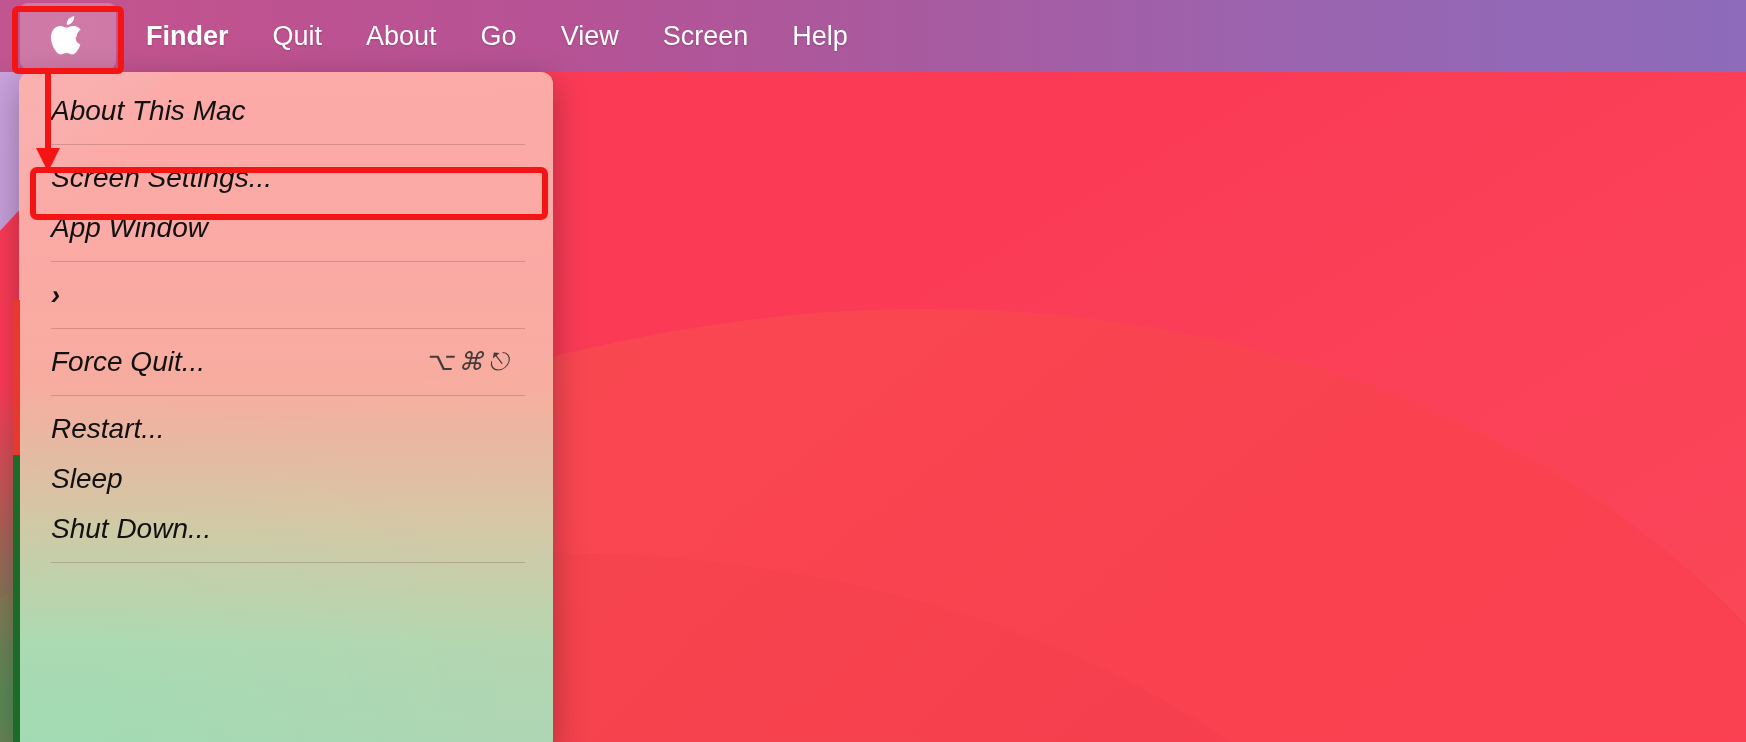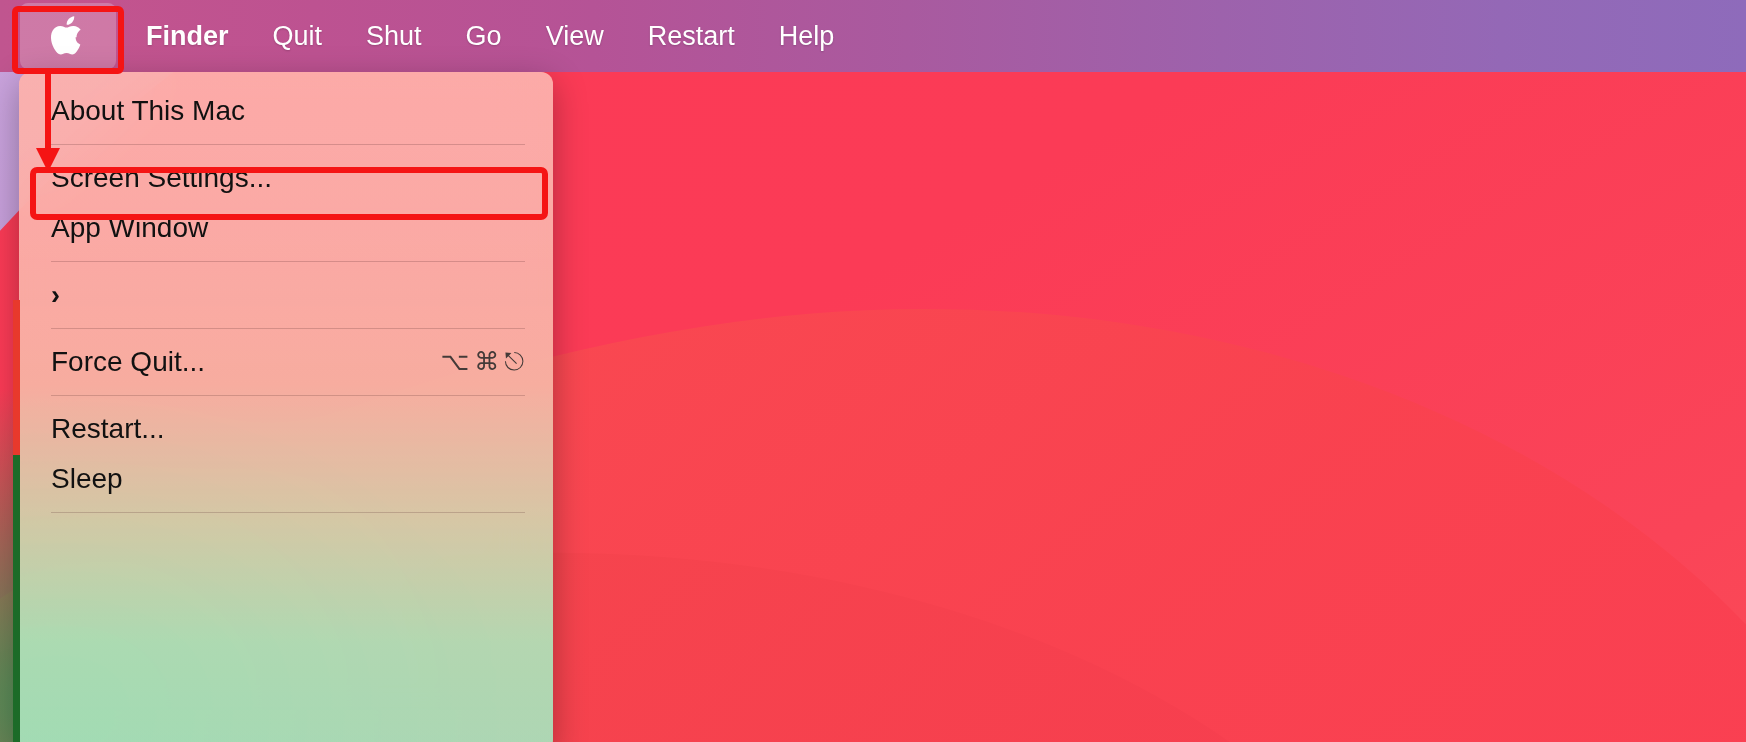--- a/index.html
+++ b/index.html
@@ -134,24 +134,25 @@
   }
   .menu-inner {
     position:relative;
     padding:14px 0 0 0;
     z-index:2;
   }
   .menu-row {
     position:relative;
     height:50px;
     display:flex; align-items:center;
-    padding:0 24px 0 32px;
+    padding:0 40px 0 32px;
     color:#111111;
     font-size:28px;
     white-space:nowrap;
+    font-style:italic;
   }
   .menu-row .label { flex:1; }
   .menu-row .shortcut {
     font-size:25px;
     color:#2b2b2b;
     letter-spacing:5px;
     opacity:.88;
   }
   .menu-row .chev {
     font-size:27px;
@@ -222,24 +223,24 @@
 
     <div class="apple-btn">
       <svg class="apple-glyph" viewBox="0 0 24 28" aria-hidden="true">
         <path fill="currentColor" d="M17.2 14.7c0-3 2.4-4.4 2.5-4.5-1.4-2-3.5-2.3-4.2-2.3-1.8-.2-3.5 1-4.4 1-0.9 0-2.3-1-3.8-1-1.9 0-3.7 1.1-4.7 2.9-2 3.5-.5 8.7 1.4 11.5.9 1.4 2 2.9 3.5 2.9 1.4-.1 1.9-.9 3.6-.9s2.1.9 3.6.9c1.5 0 2.4-1.4 3.3-2.8 1-1.6 1.5-3.2 1.5-3.3-.1 0-2.9-1.1-2.9-4.4z"></path>
         <path fill="currentColor" d="M14.6 5.6c.8-1 1.3-2.3 1.2-3.6-1.2.1-2.6.8-3.4 1.7-.7.8-1.4 2.2-1.2 3.5 1.3.1 2.6-.7 3.4-1.6z"></path>
       </svg>
     </div>
 
     <div class="mb-item bold">Finder</div>
     <div class="mb-item">Quit</div>
-    <div class="mb-item">Shut</div>
+    <div class="mb-item">About</div>
     <div class="mb-item">Go</div>
     <div class="mb-item">View</div>
-    <div class="mb-item">Restart</div>
+    <div class="mb-item">Screen</div>
     <div class="mb-item">Help</div>
   </div>
 
   <div class="edge-strip-red"></div>
   <div class="edge-strip-green"></div>
 
   <div class="apple-menu">
     <div class="menu-inner">
 
       <div class="menu-row">
@@ -272,20 +273,23 @@
       <div class="menu-sep"></div>
 
       <div class="menu-row">
         <span class="label">Restart...</span>
       </div>
 
       <div class="menu-row">
         <span class="label">Sleep</span>
       </div>
 
+      <div class="menu-row">
+        <span class="label">Shut Down...</span>
+      </div>
 
       <div class="menu-sep"></div>
 
 
     </div>
   </div>
 
   <div class="anno-apple"></div>
   <div class="anno-settings"></div>
 

